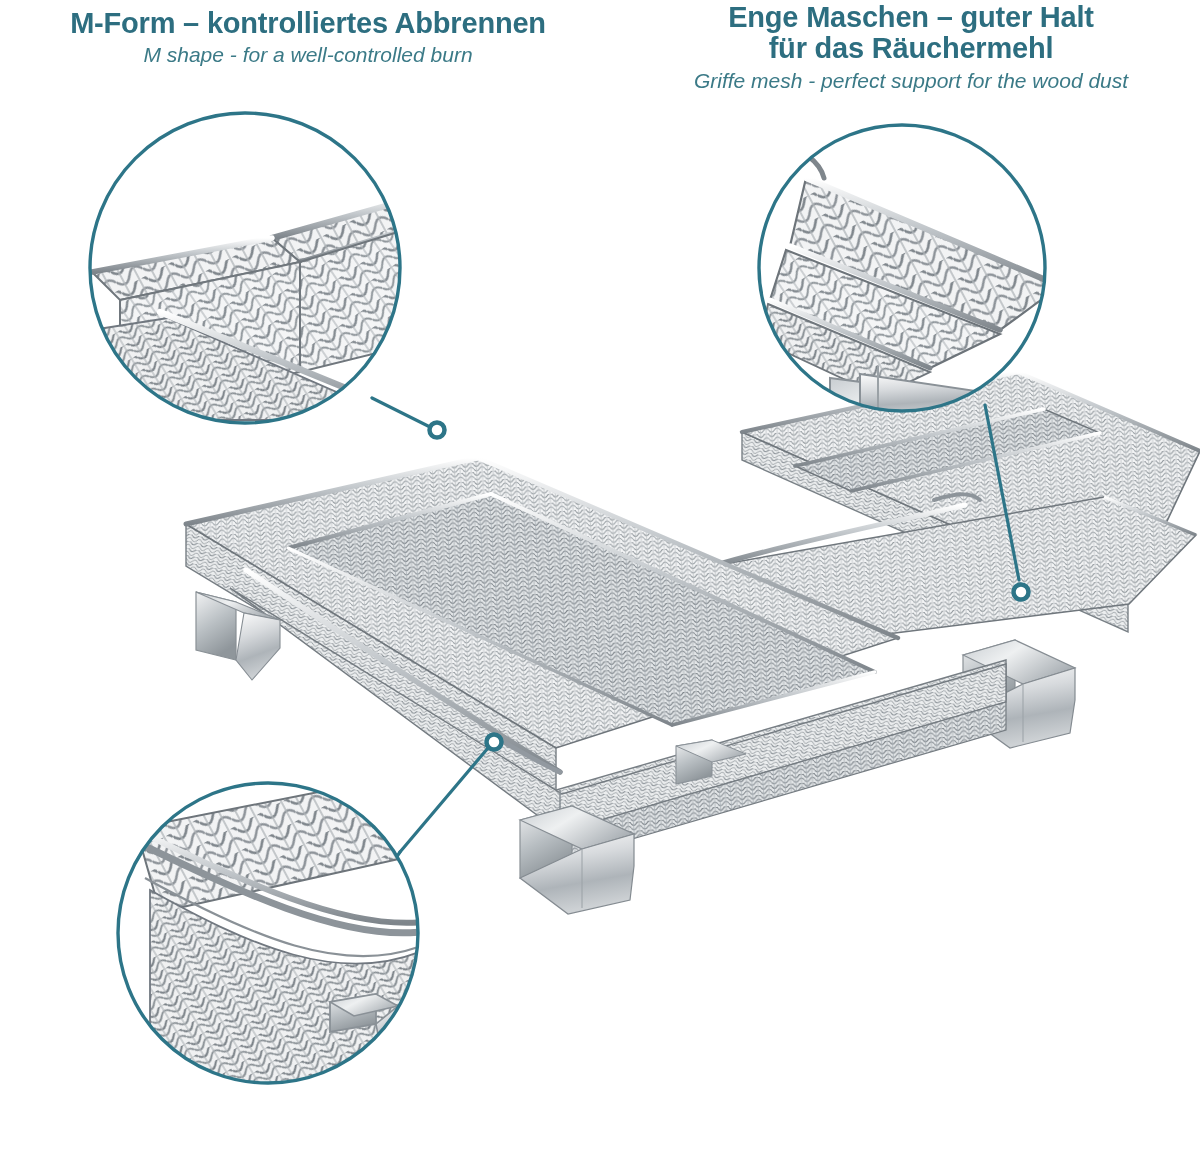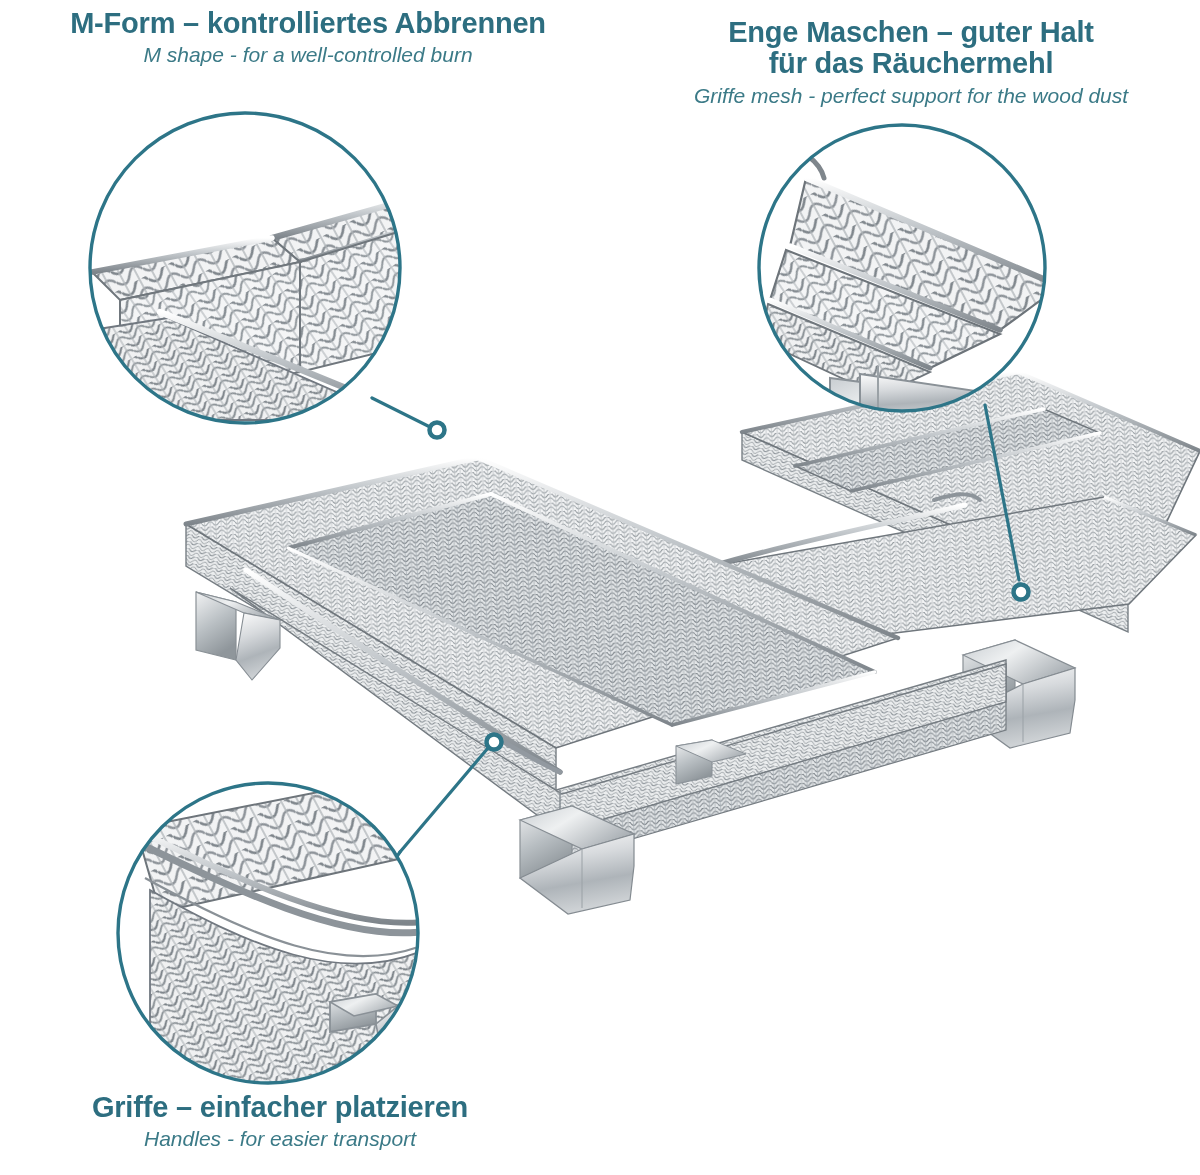--- a/index.html
+++ b/index.html
@@ -35,21 +35,21 @@
   .callout-sub {
     font-family: "Liberation Sans", sans-serif;
     font-style: italic;
     font-size: 21px;
     color: #3b7a87;
     margin: 5px 0 0 0;
     white-space: nowrap;
   }
 
   #block-mform    { left: -2px;  top: 8px;  width: 620px; }
-  #block-mesh     { left: 622px; top: 2px;  width: 578px; margin-top: 15px; }
+  #block-mesh     { left: 622px; top: 2px;  width: 578px; }
   #block-handles  { left: 0px;   top: 1092px; width: 560px; }
 
   
   #art {
     position: absolute;
     left: 0; top: 0;
     width: 1200px;
     height: 1175px;
   }
 </style>
@@ -296,18 +296,14 @@
     <p class="callout-title">M-Form – kontrolliertes Abbrennen</p>
     <p class="callout-sub">M shape - for a well-controlled burn</p>
   </div>
 
   <div class="callout-text" id="block-mesh">
     <p class="callout-title">Enge Maschen – guter Halt
 für das Räuchermehl</p>
     <p class="callout-sub">Griffe mesh - perfect support for the wood dust</p>
   </div>
 
-  <div class="callout-text" id="block-handles">
-    <p class="callout-title">Griffe – einfacher platzieren</p>
-    <p class="callout-sub">Handles - for easier transport</p>
-  </div>
 
 </div>
 
 </body></html>

